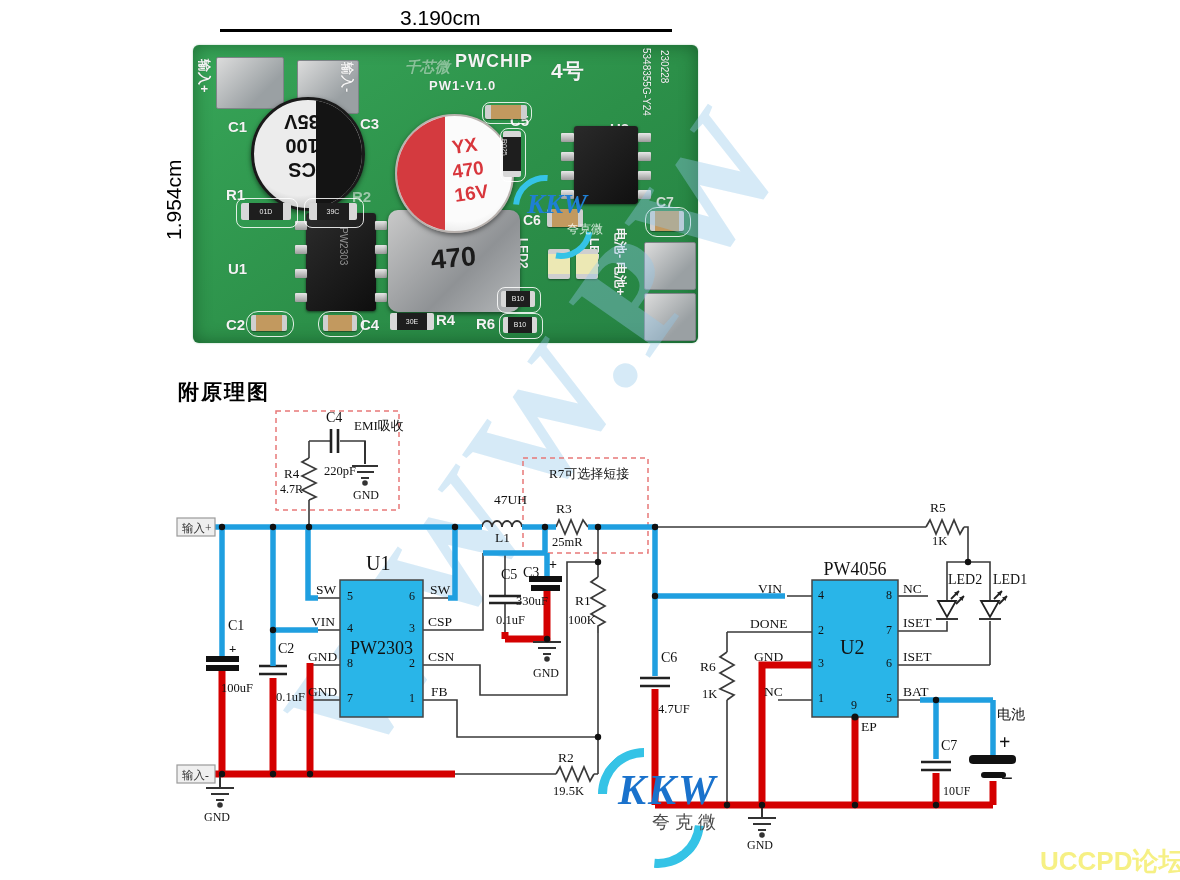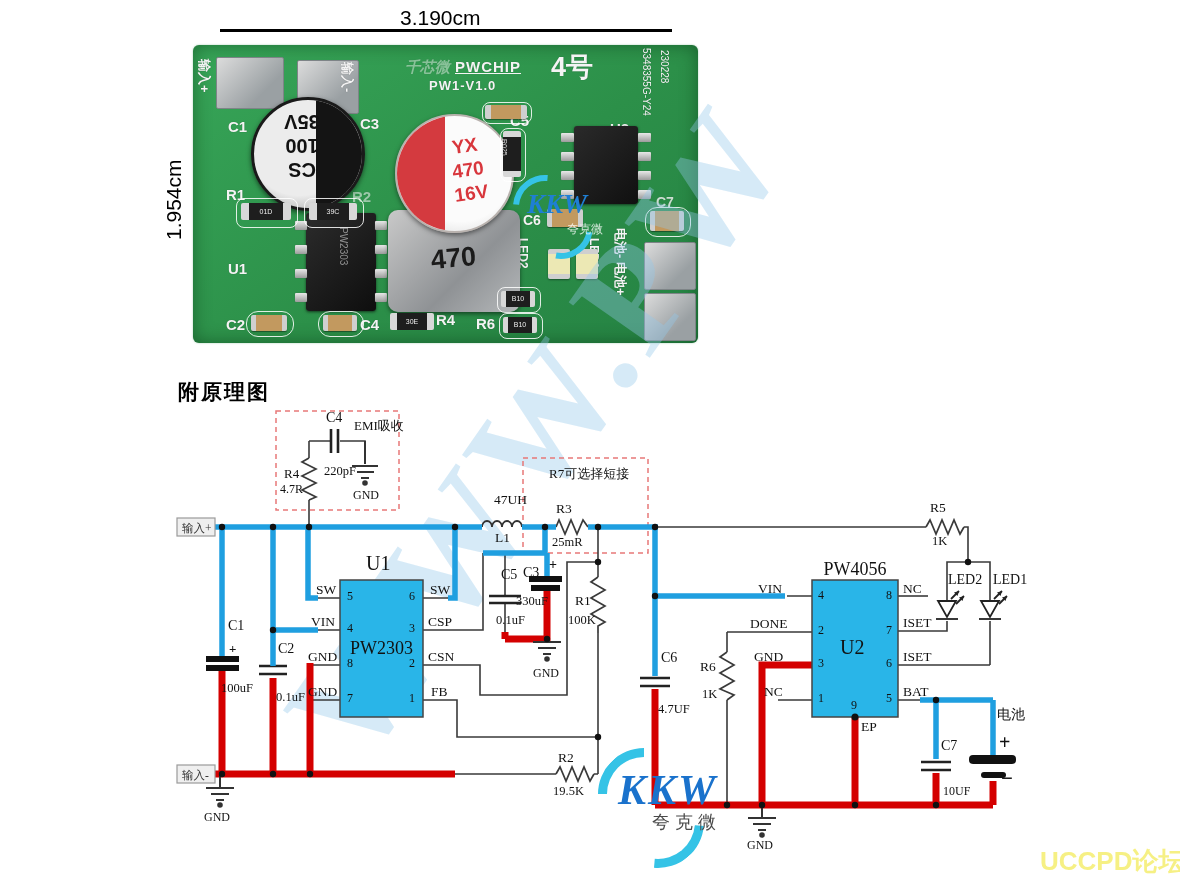--- a/index.html
+++ b/index.html
@@ -36,23 +36,23 @@
 
     <div class="pad" style="left:23px;top:12px;width:66px;height:50px;"></div>
     <div class="pad" style="left:104px;top:15px;width:60px;height:52px;"></div>
 
     <div class="pad" style="left:451px;top:197px;width:50px;height:46px;"></div>
     <div class="pad" style="left:451px;top:248px;width:50px;height:46px;"></div>
 
     <div class="silk vert" style="left:20px;top:14px;font-size:13px;">输入+</div>
     <div class="silk vert" style="left:163px;top:17px;font-size:13px;">输入-</div>
     <span class="silk" style="left:212px;top:13px;font-size:15px;opacity:.45;font-style:italic;">千芯微</span>
-    <span class="silk" style="left:262px;top:13px;font-size:15px;letter-spacing:1px;text-decoration:underline;">PWCHIP</span>
+    <span class="silk" style="left:262px;top:6px;font-size:18px;letter-spacing:1px;">PWCHIP</span>
     <span class="silk" style="left:236px;top:33px;font-size:13px;letter-spacing:1px;">PW1-V1.0</span>
-    <span class="silk" style="left:358px;top:4px;font-size:27px;">4号</span>
+    <span class="silk" style="left:358px;top:12px;font-size:21px;">4号</span>
     <div class="silk vert" style="left:459px;top:3px;font-size:10px;font-weight:normal;">5348355G-Y24</div>
     <div class="silk vert" style="left:477px;top:5px;font-size:10px;font-weight:normal;">230228</div>
 
     <span class="silk" style="left:35px;top:73px;font-size:15px;">C1</span>
     <span class="silk" style="left:167px;top:70px;font-size:15px;">C3</span>
     <span class="silk" style="left:317px;top:67px;font-size:15px;">C5</span>
     <span class="silk" style="left:417px;top:75px;font-size:15px;">U2</span>
     <span class="silk" style="left:33px;top:141px;font-size:15px;">R1</span>
     <span class="silk" style="left:159px;top:143px;font-size:15px;opacity:.55;">R2</span>
     <span class="silk" style="left:35px;top:215px;font-size:15px;">U1</span>

